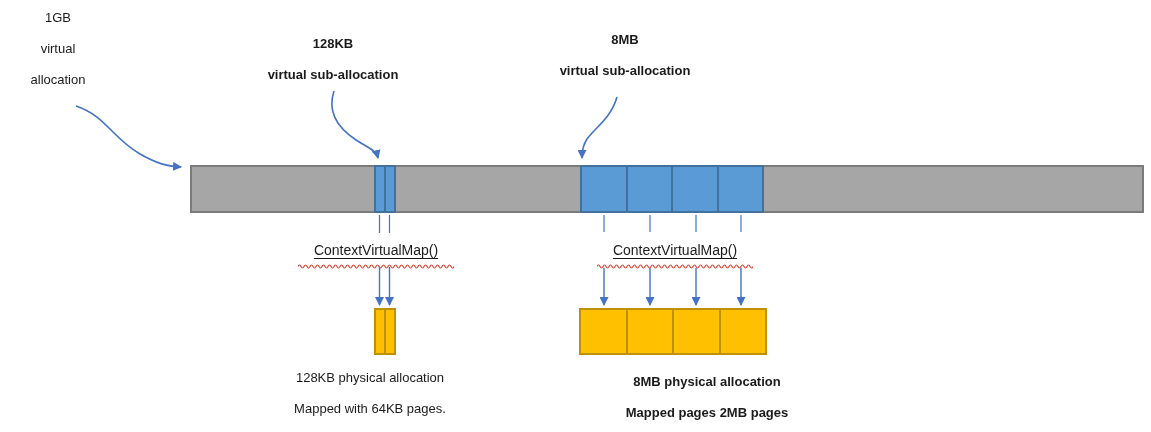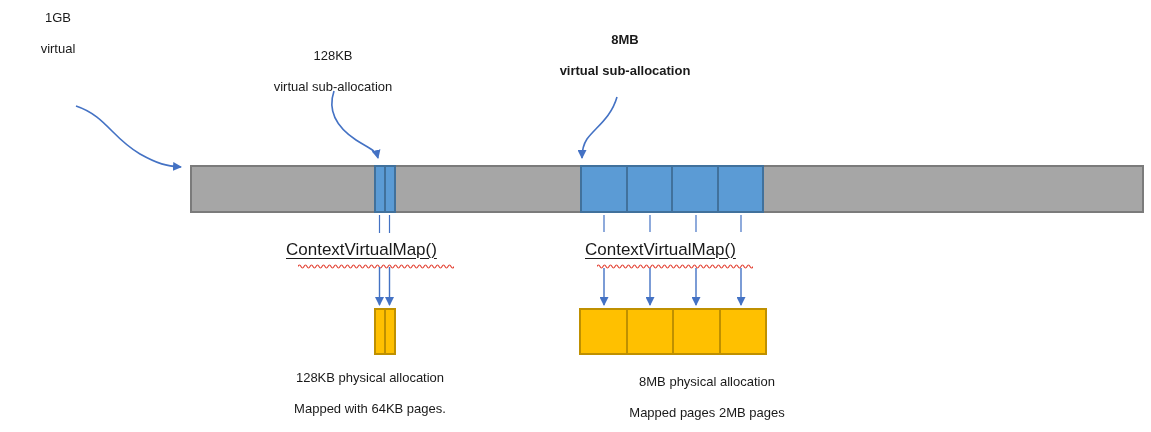--- a/index.html
+++ b/index.html
@@ -2,21 +2,21 @@
 <html style="--text: #1a1a1a; --bar-fill: #a6a6a6; --bar-border: #7b7b7b; --blue-fill: #5b9bd5; --blue-border: #41719c; --orange-fill: #ffc000; --orange-border: #bf9000; --arrow: #4472c4; --squiggle: #e34234;"><head>
 <meta charset="utf-8">
 <style>
   html,body { margin:0; padding:0; background:#ffffff; }
   .canvas {
     position:relative; width:1151px; height:432px; overflow:hidden;
     background:#ffffff; font-family:"Liberation Sans", sans-serif;
     color:var(--text, #1a1a1a);
   }
   .lbl { position:absolute; text-align:center; font-size:13px; line-height:31px; white-space:nowrap; }
-  .map-lbl { position:absolute; font-size:17px; line-height:20px; }
+  .map-lbl { position:absolute; text-align:center; font-size:14px; line-height:20px; }
   .map-lbl .map-text { text-decoration:underline; text-decoration-thickness:1px; text-underline-offset:3px; }
   .map-lbl svg.squig { display:block; margin:3px auto 0 auto; }
   .bar {
     position:absolute; left:190px; top:165px; width:954px; height:48px;
     box-sizing:border-box; background:var(--bar-fill); border:2px solid var(--bar-border);
   }
   .seg-box { position:absolute; box-sizing:border-box; display:flex; gap:2px; }
   .seg-box .cell { flex:1 1 0; }
   .seg-blue { border:2px solid var(--blue-border); background:var(--blue-border); }
   .seg-blue .cell { background:var(--blue-fill); }
@@ -28,23 +28,24 @@
   .squiggle-path { stroke:var(--squiggle); fill:none; stroke-width:1.2; }
 </style>
 </head>
 <body>
 
 <div class="canvas">
 
   <div class="lbl" style="left:0px; top:2px; width:116px;">
     <div>1GB</div>
     <div>virtual</div>
+    <div>allocation</div>
   </div>
 
-  <div class="lbl" style="left:208px; top:40px; width:250px;">
+  <div class="lbl" style="left:208px; top:28px; width:250px;font-weight:bold;">
     <div>128KB</div>
     <div>virtual sub-allocation</div>
   </div>
 
   <div class="lbl" style="left:500px; top:24px; width:250px;font-weight:bold;">
     <div>8MB</div>
     <div>virtual sub-allocation</div>
   </div>
 
   <div class="bar"></div>
@@ -85,21 +86,21 @@
     <div class="cell"></div>
     <div class="cell"></div>
     <div class="cell"></div>
   </div>
 
   <div class="lbl" style="left:220px; top:362px; width:300px;">
     <div>128KB physical allocation</div>
     <div>Mapped with 64KB pages.</div>
   </div>
 
-  <div class="lbl" style="left:557px; top:366px; width:300px;">
+  <div class="lbl" style="left:557px; top:366px; width:300px;font-weight:bold;">
     <div>8MB physical allocation</div>
     <div>Mapped pages 2MB pages</div>
   </div>
 
   <svg class="overlay" width="1151" height="432" viewBox="0 0 1151 432">
     <defs>
       <marker id="ah" markerUnits="userSpaceOnUse" markerWidth="9" markerHeight="9" refX="8" refY="4.5" orient="auto">
         <path class="arrow-head-fill" d="M0,0 L9,4.5 L0,9 Z"></path>
       </marker>
     </defs>

